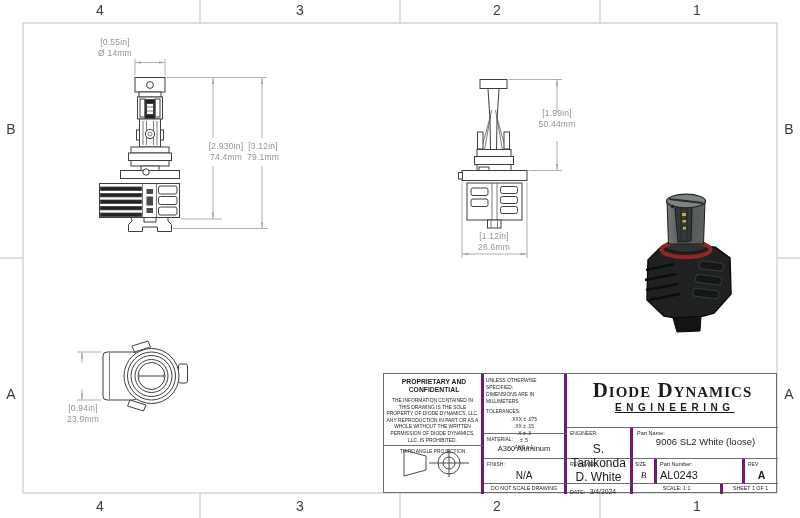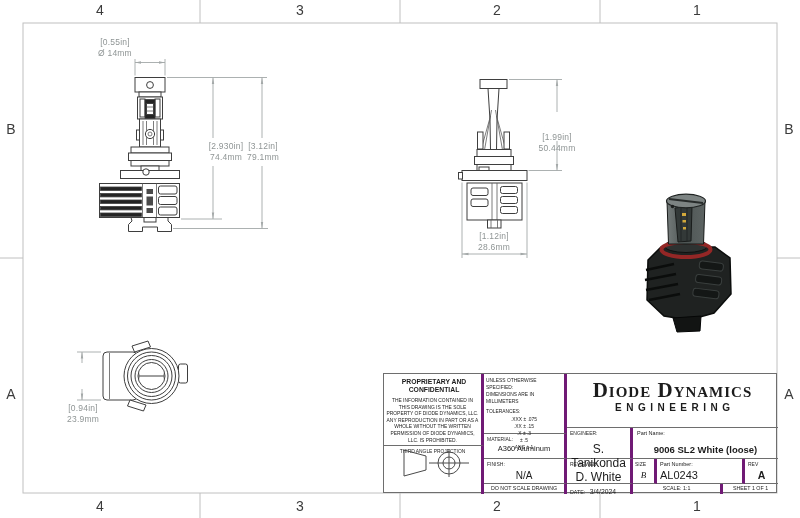--- a/index.html
+++ b/index.html
@@ -19,21 +19,21 @@
       border:1px solid #6e6e6e;box-sizing:border-box;background:#fff;color:#1c1c1c;}
   #tb .cell{position:absolute;box-sizing:border-box;}
   .br{border-right:3px solid #701a75;} .bb{border-bottom:1px solid #6e6e6e;}
   .lbl{font-size:5px;color:#2a2a2a;}
   .ctr{text-align:center;}
   .prop-h{font-size:6.8px;font-weight:bold;text-align:center;line-height:1.25;margin-top:4px;}
   .prop-b{font-size:4.9px;text-align:center;line-height:1.35;margin-top:3px;padding:0 2px;}
   .tol{font-size:4.9px;line-height:1.45;}
   .brand1{font-family:"Liberation Serif", serif;font-variant:small-caps;font-weight:bold;
           font-size:21px;letter-spacing:1px;text-align:center;line-height:1.1;margin-top:5px;}
-  .brand2{font-weight:bold;font-size:10px;letter-spacing:4.5px;text-align:center;text-indent:4.5px;}
+  .brand2{font-weight:bold;font-size:10px;letter-spacing:4.5px;text-align:center;text-indent:4.5px;text-decoration:underline;}
   .val-md{font-size:12px;text-align:center;}
   .val-nm{font-size:9.5px;text-align:center;}
   .val-pn{font-size:11px;text-align:left;}
   .val-rev{font-size:10.5px;font-weight:bold;text-align:center;}
   .val-size{font-size:9px;font-style:italic;font-family:"Liberation Serif",serif;text-align:center;}
   .row-b{font-size:5.3px;}
 </style>
 </head>
 <body>
 
@@ -239,21 +239,21 @@
   <div>Ø 14mm</div>
 </div>
 <div class="dim" style="left:194px;top:141px;">
   <div>[2.930in]</div>
   <div>74.4mm</div>
 </div>
 <div class="dim" style="left:231px;top:141px;">
   <div>[3.12in]</div>
   <div>79.1mm</div>
 </div>
-<div class="dim" style="left:525px;top:132px;">
+<div class="dim" style="left:525px;top:108px;">
   <div>[1.99in]</div>
   <div>50.44mm</div>
 </div>
 <div class="dim" style="left:462px;top:231px;">
   <div>[1.12in]</div>
   <div>28.6mm</div>
 </div>
 <div class="dim" style="left:51px;top:364px;margin-top:39px;">
   <div>[0.94in]</div>
   <div>23.9mm</div>
@@ -309,21 +309,21 @@
     <div class="brand2">ENGINEERING</div>
   </div>
 
   <div class="cell br bb" style="left:183px;top:54px;width:66px;height:31px;padding:2px 3px;">
     <div class="lbl">ENGINEER:</div>
     <div class="val-md" style="margin-top:6px;">S. Tanikonda</div>
   </div>
 
   <div class="cell bb" style="left:249px;top:54px;width:145px;height:31px;padding:2px 4px;">
     <div style="font-size:5.5px;">Part Name:</div>
-    <div class="val-nm" style="margin-top:8px;font-weight:bold;">9006 SL2 White (loose)</div>
+    <div class="val-nm" style="margin-top:0;">9006 SL2 White (loose)</div>
   </div>
 
   <div class="cell br bb" style="left:183px;top:85px;width:66px;height:25px;padding:2px 3px;">
     <div class="lbl">REVIEWED:</div>
     <div class="val-md" style="margin-top:3px;">D. White</div>
   </div>
 
   <div class="cell br bb" style="left:249px;top:85px;width:24px;height:25px;padding:2px 2px;">
     <div class="lbl">SIZE</div>
     <div class="val-size" style="margin-top:3px;">B</div>

